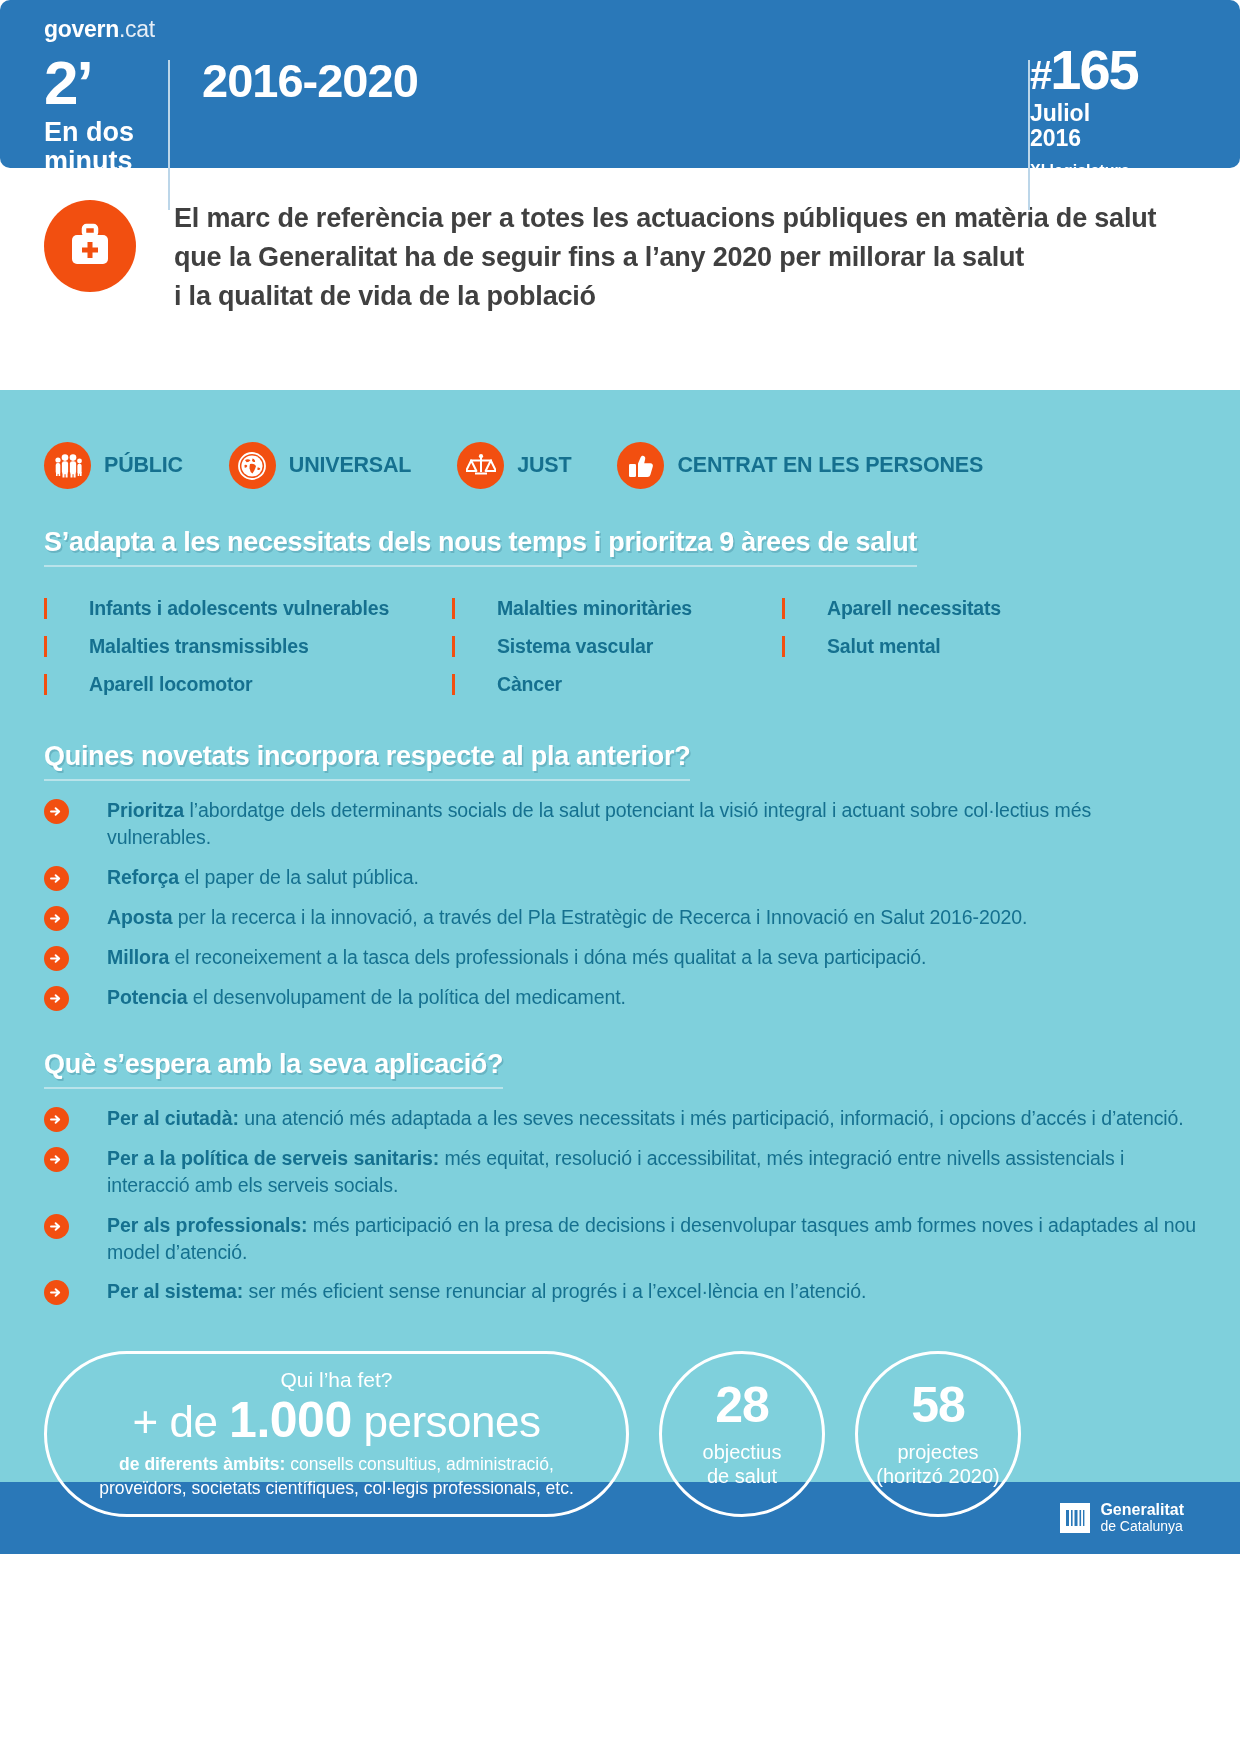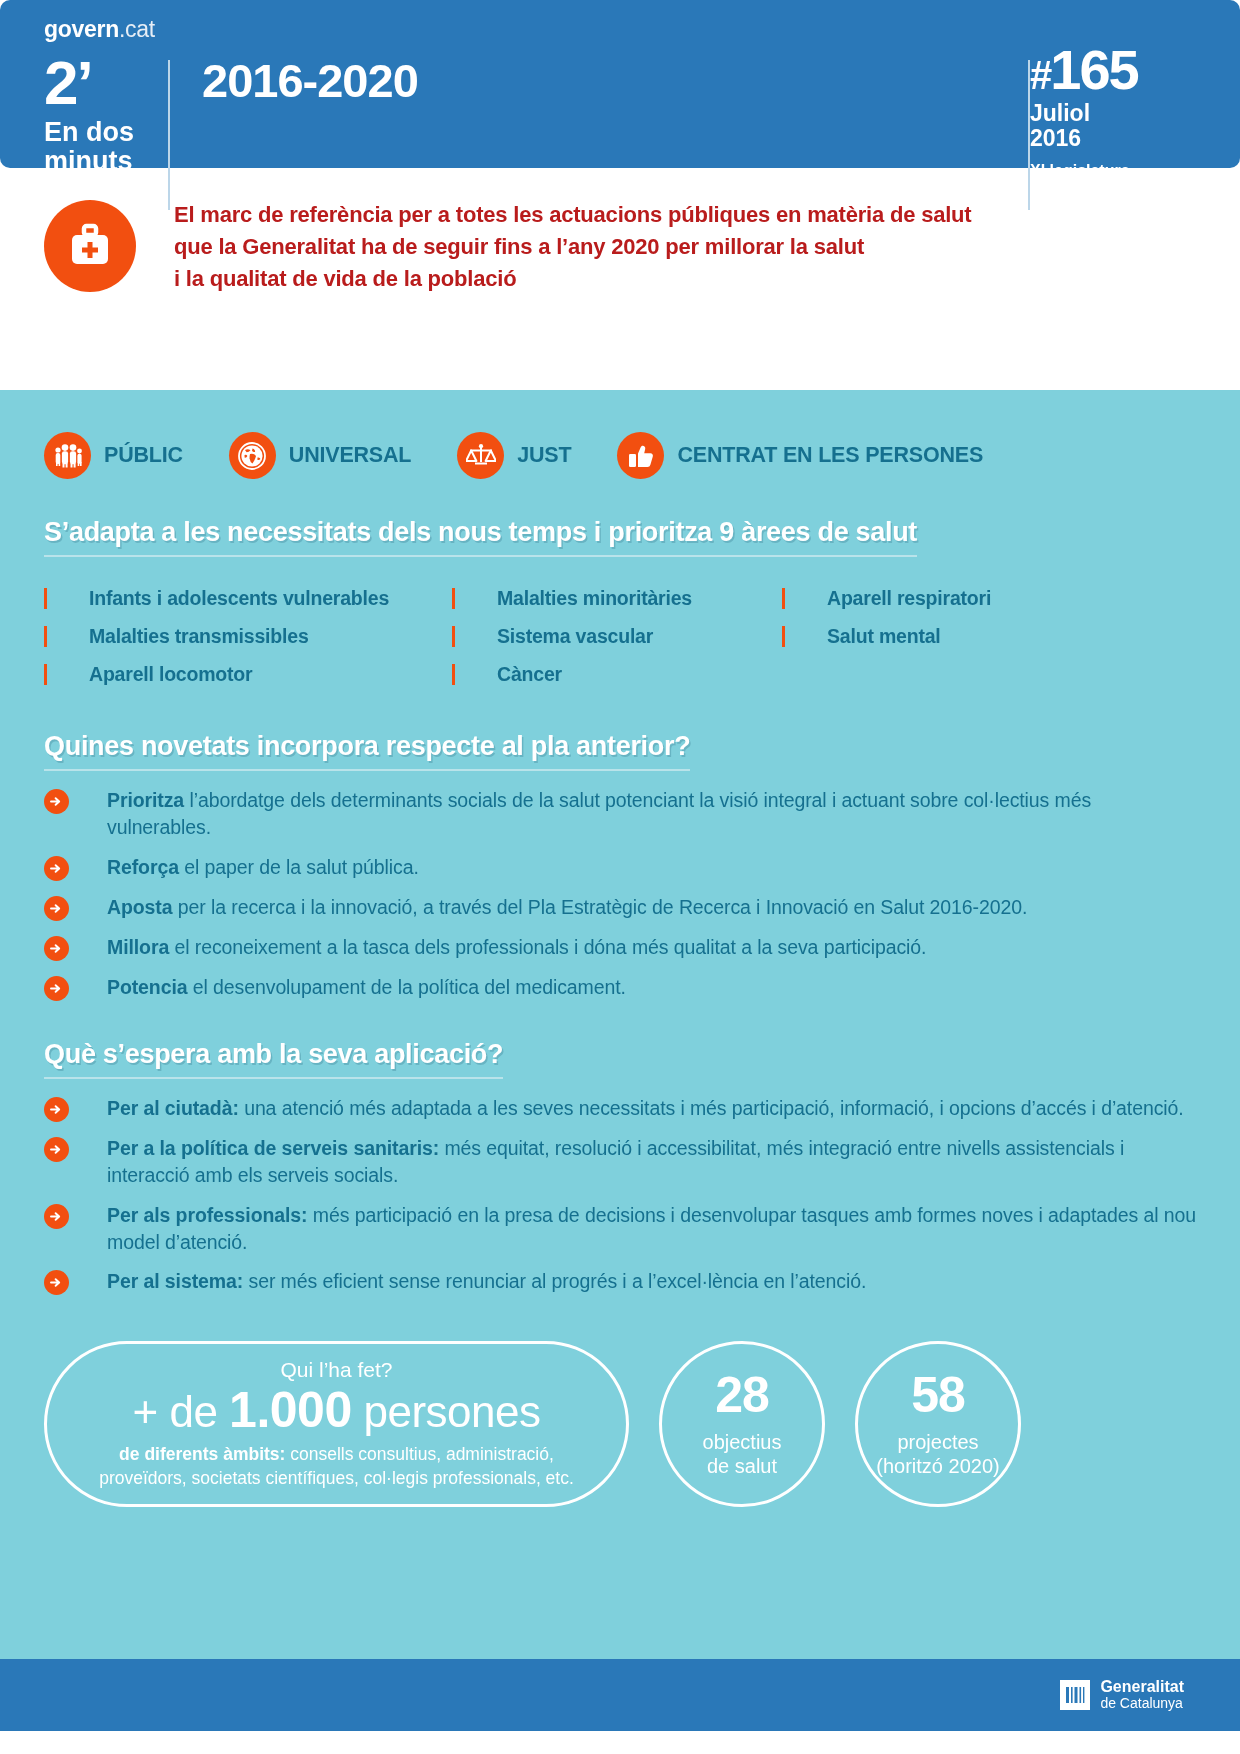--- a/index.html
+++ b/index.html
@@ -108,33 +108,33 @@
   .bag-circle {
     width: 92px; height: 92px;
     border-radius: 50%;
     background: #f24f10;
     flex: 0 0 92px;
     display: flex; align-items: center; justify-content: center;
     margin-top: 4px;
   }
   .subtitle-text {
     margin-left: 38px;
-    color: #b91c1c;
-    font-size: 22px;
+    color: #404040;
+    font-size: 27px;
     font-weight: bold;
     line-height: 1.45;
     letter-spacing: -0.2px;
     padding-top: 3px;
   }
 
   
   .body-cyan {
     background: #7fd0dc;
-    padding: 2px 44px;
-    height: 1269px;
+    padding: 12px 44px;
+    height: 1092px;
     position: relative;
   }
 
   
   .badges {
     display: flex;
     align-items: center;
     padding-top: 40px;
   }
   .badge { display: flex; align-items: center; }
@@ -404,21 +404,21 @@
     <div class="area-item">
         <span class="area-bar"></span>
         <span class="area-txt">Infants i adolescents vulnerables</span>
       </div>
     <div class="area-item">
         <span class="area-bar"></span>
         <span class="area-txt">Malalties minoritàries</span>
       </div>
     <div class="area-item">
         <span class="area-bar"></span>
-        <span class="area-txt">Aparell respiratori</span>
+        <span class="area-txt">Aparell necessitats</span>
       </div>
     <div class="area-item">
         <span class="area-bar"></span>
         <span class="area-txt">Malalties transmissibles</span>
       </div>
     <div class="area-item">
         <span class="area-bar"></span>
         <span class="area-txt">Sistema vascular</span>
       </div>
     <div class="area-item">

